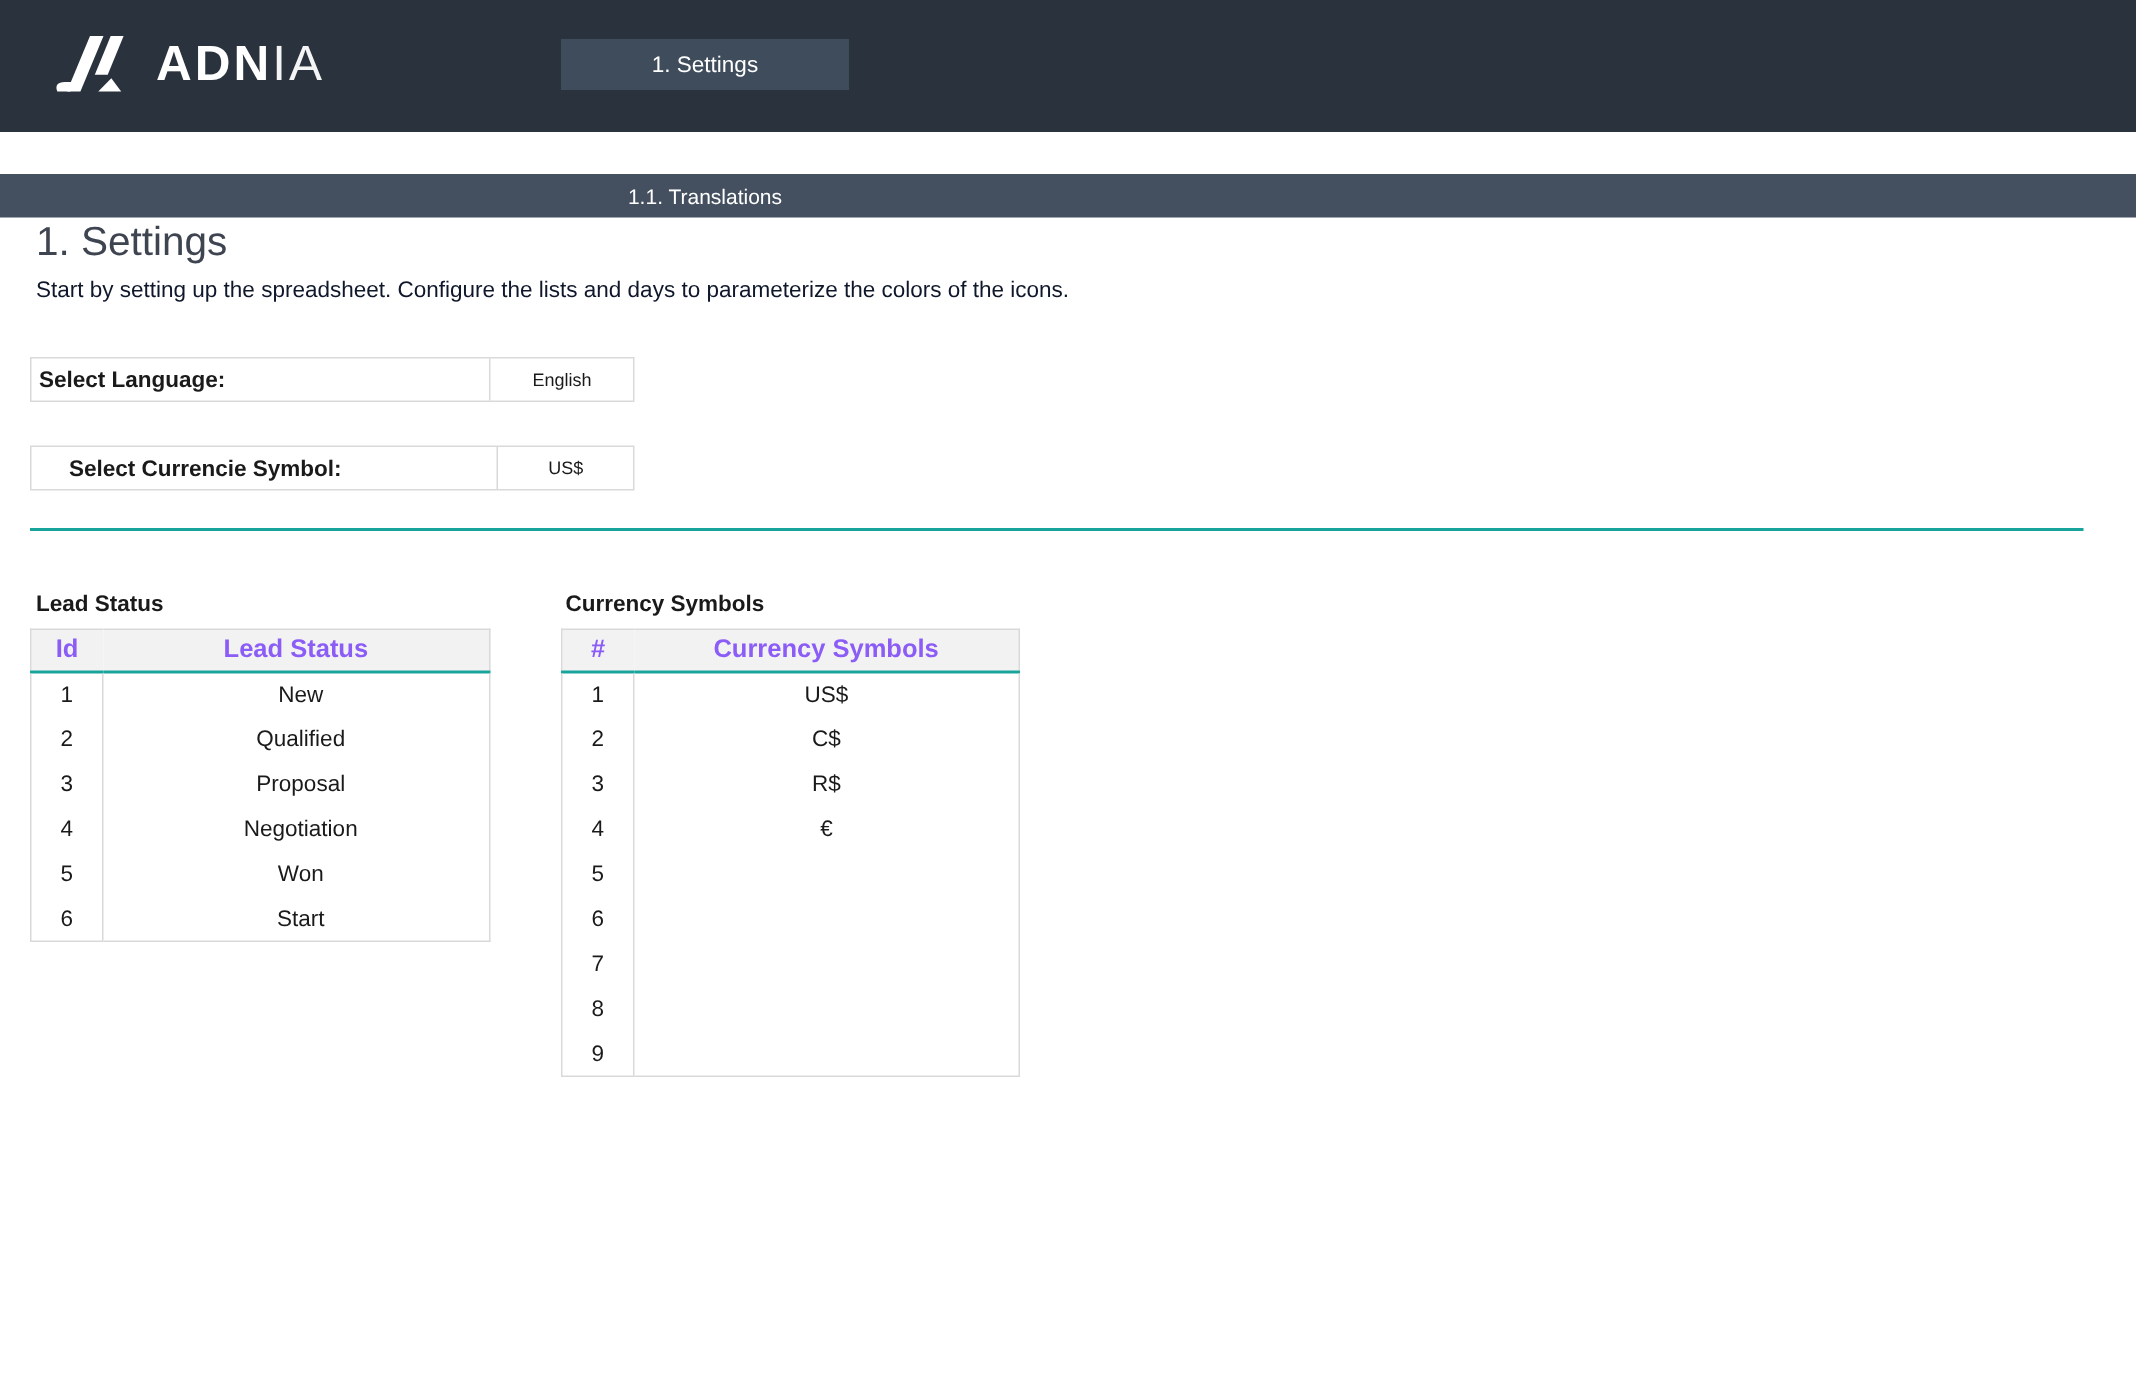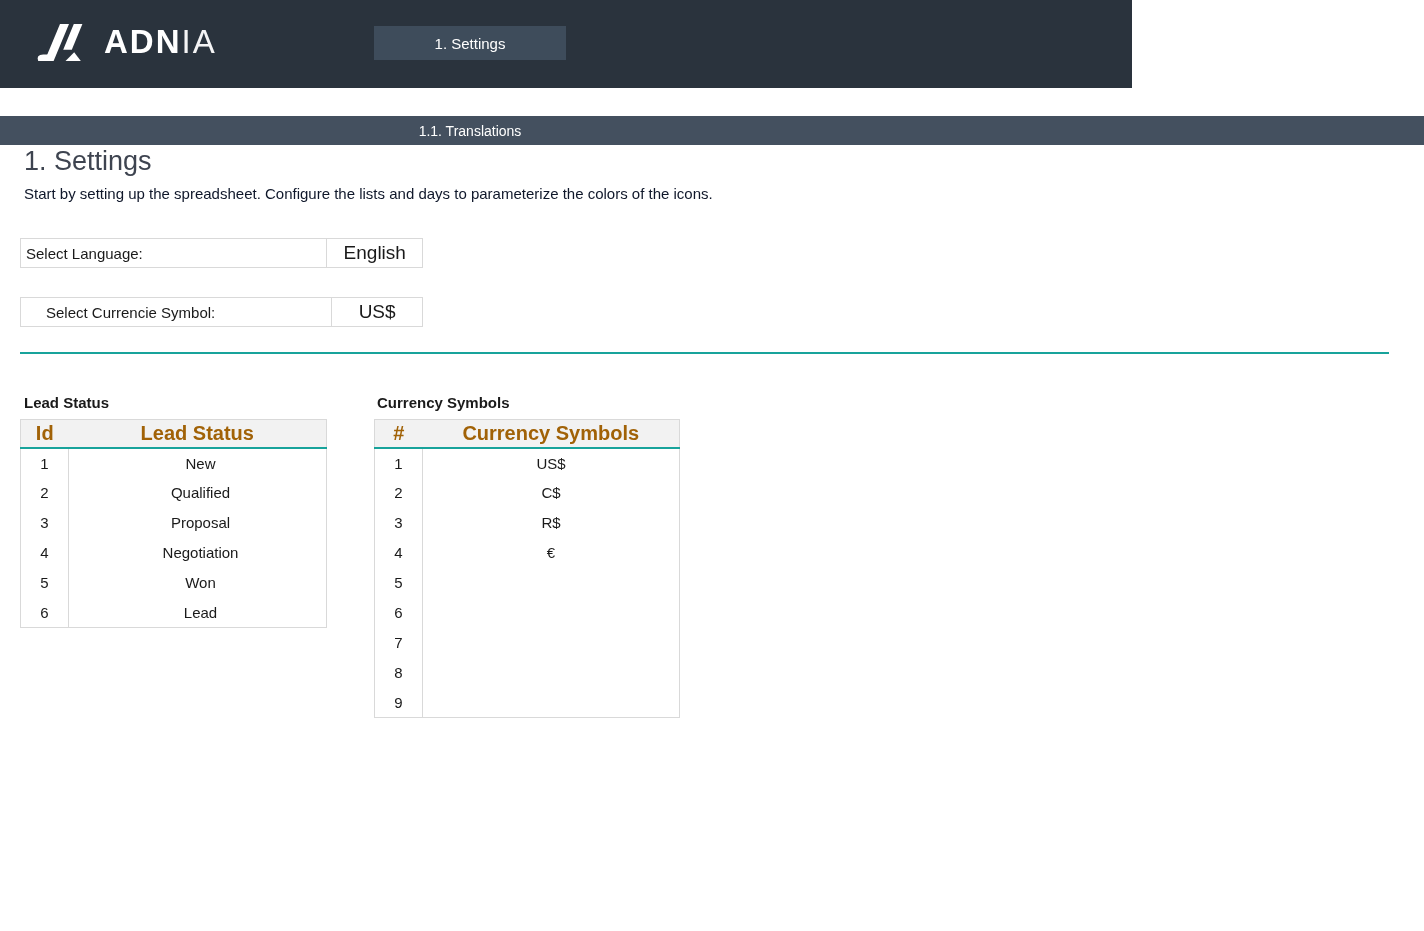--- a/index.html
+++ b/index.html
@@ -1,20 +1,20 @@
 <!DOCTYPE html>
 <html><head>
 <meta charset="utf-8">
 <style>
   * { margin:0; padding:0; box-sizing:border-box; }
   html,body { width:1424px; height:931px; background:#ffffff; overflow:hidden;
               font-family:"Liberation Sans", sans-serif; }
 
   
-  .header { position:absolute; left:0; top:0; width:1132px; height:88px; background:#2a333d;text-decoration:underline; }
+  .header { position:absolute; left:0; top:0; width:1424px; height:88px; background:#2a333d;text-decoration:underline; }
   .logo { position:absolute; left:34px; top:20px; display:flex; align-items:center; gap:16px; }
   .logo svg { display:block; }
   .logo-text { color:#ffffff; font-size:33px; letter-spacing:2px; line-height:44px; }
   .logo-text .b { font-weight:700; }
   .logo-text .l { font-weight:400; opacity:.95; }
 
   .tabs { position:absolute; left:374px; top:26px; display:flex; gap:14px; }
   .tab { width:192px; height:34px; display:flex; align-items:center; justify-content:center;
          color:#ffffff; font-size:15px; cursor:pointer; }
   .tab.active { background:#3e4c5b; }
@@ -25,42 +25,42 @@
             align-items:center; justify-content:center; color:#ffffff; font-size:14px; cursor:pointer; }
 
   
   .page-title { position:absolute; left:24px; top:146px; font-size:27px; color:#3e4450; }
   .page-subtitle { position:absolute; left:24px; top:185px; font-size:15px; color:#0f172a; }
 
   
   .field { position:absolute; left:20px; width:403px; height:30px; border:1px solid #d9d9d9;
            display:flex; background:#ffffff; }
   .field-label { width:307px; display:flex; align-items:center; padding-left:5px;
-                 font-size:15px; color:#1a1a1a; }
+                 font-size:15px; color:#1a1a1a;font-weight:bold; }
   .field-value { width:96px; display:flex; align-items:center; justify-content:center;
-                 border-left:1px solid #d9d9d9; font-size:19px; color:#1a1a1a; cursor:pointer; }
+                 border-left:1px solid #d9d9d9; font-size:12px; color:#1a1a1a; cursor:pointer; }
   .field-1 { top:238px; }
   .field-2 { top:297px;padding-left:20px; }
 
   
   .divider { position:absolute; left:20px; top:352px; width:1369px; height:0;
              border-top:2px solid #18a39b; }
 
   
   .tbl-title { position:absolute; top:394px; font-size:15px; font-weight:700; color:#1a1a1a; }
   .tbl-title-1 { left:24px; }
   .tbl-title-2 { left:377px; }
 
   table.sheet { position:absolute; top:419px; border-collapse:collapse; table-layout:fixed;
                 background:#ffffff; border:1px solid #d9d9d9; }
   table.sheet.t1 { left:20px;  width:307px; }
   table.sheet.t2 { left:374px; width:306px; }
   table.sheet col.c-id { width:48px; }
-  table.sheet th { height:28px; background:#f2f2f2; font-size:20px; font-weight:700;
-                   color:#a16207; text-align:center; border-bottom:2px solid #18a39b; }
+  table.sheet th { height:28px; background:#f2f2f2; font-size:17px; font-weight:700;
+                   color:#8b5cf6; text-align:center; border-bottom:2px solid #18a39b; }
   table.sheet td { height:30px; font-size:15px; color:#1a1a1a; }
   table.sheet td:first-child { text-align:center; border-right:1px solid #d9d9d9; }
   table.sheet.t1 td:last-child { text-align:center; padding-left:6px; }
   table.sheet.t2 td:last-child { text-align:center; }
 </style>
 </head>
 <body>
 
 <div class="header">
   <div class="logo">
@@ -127,21 +127,21 @@
       <tr>
         <td>4</td>
         <td>Negotiation</td>
       </tr>
       <tr>
         <td>5</td>
         <td>Won</td>
       </tr>
       <tr>
         <td>6</td>
-        <td>Lead</td>
+        <td>Start</td>
       </tr>
     </tbody>
 </table>
 
 <div class="tbl-title tbl-title-2">Currency Symbols</div>
 <table class="sheet t2">
   <colgroup>
       <col class="c-id">
       <col>
     </colgroup>

